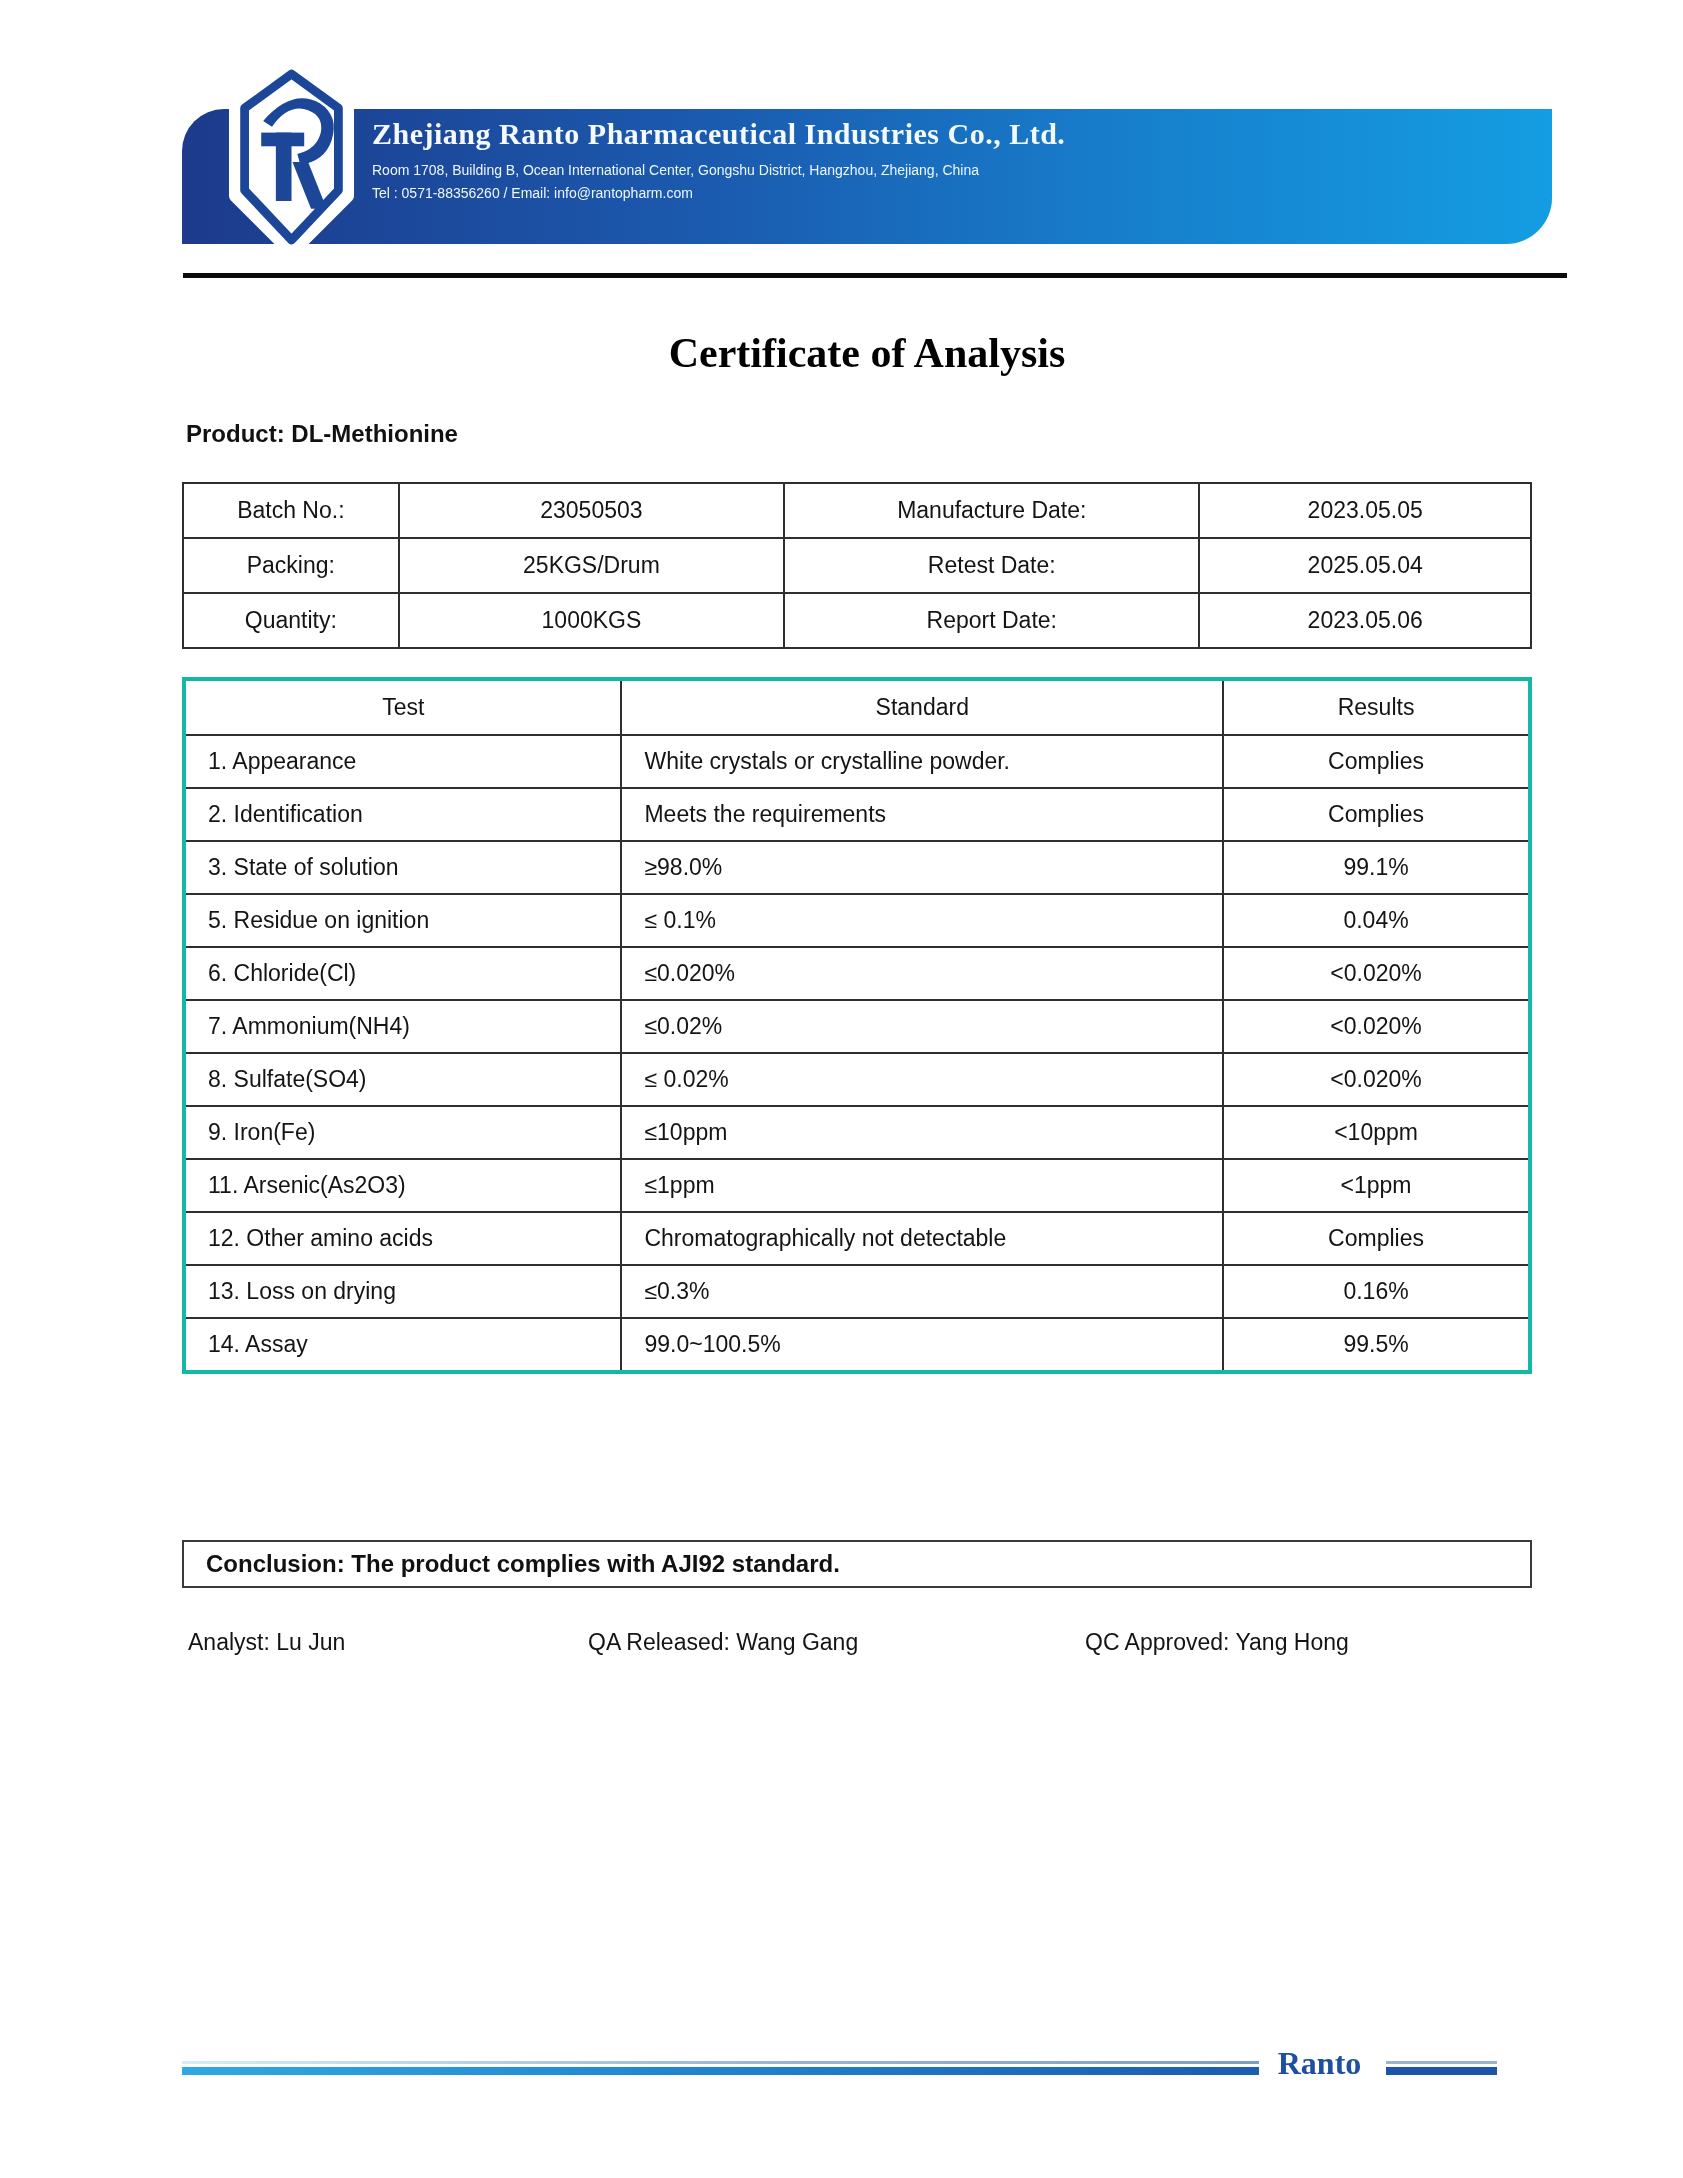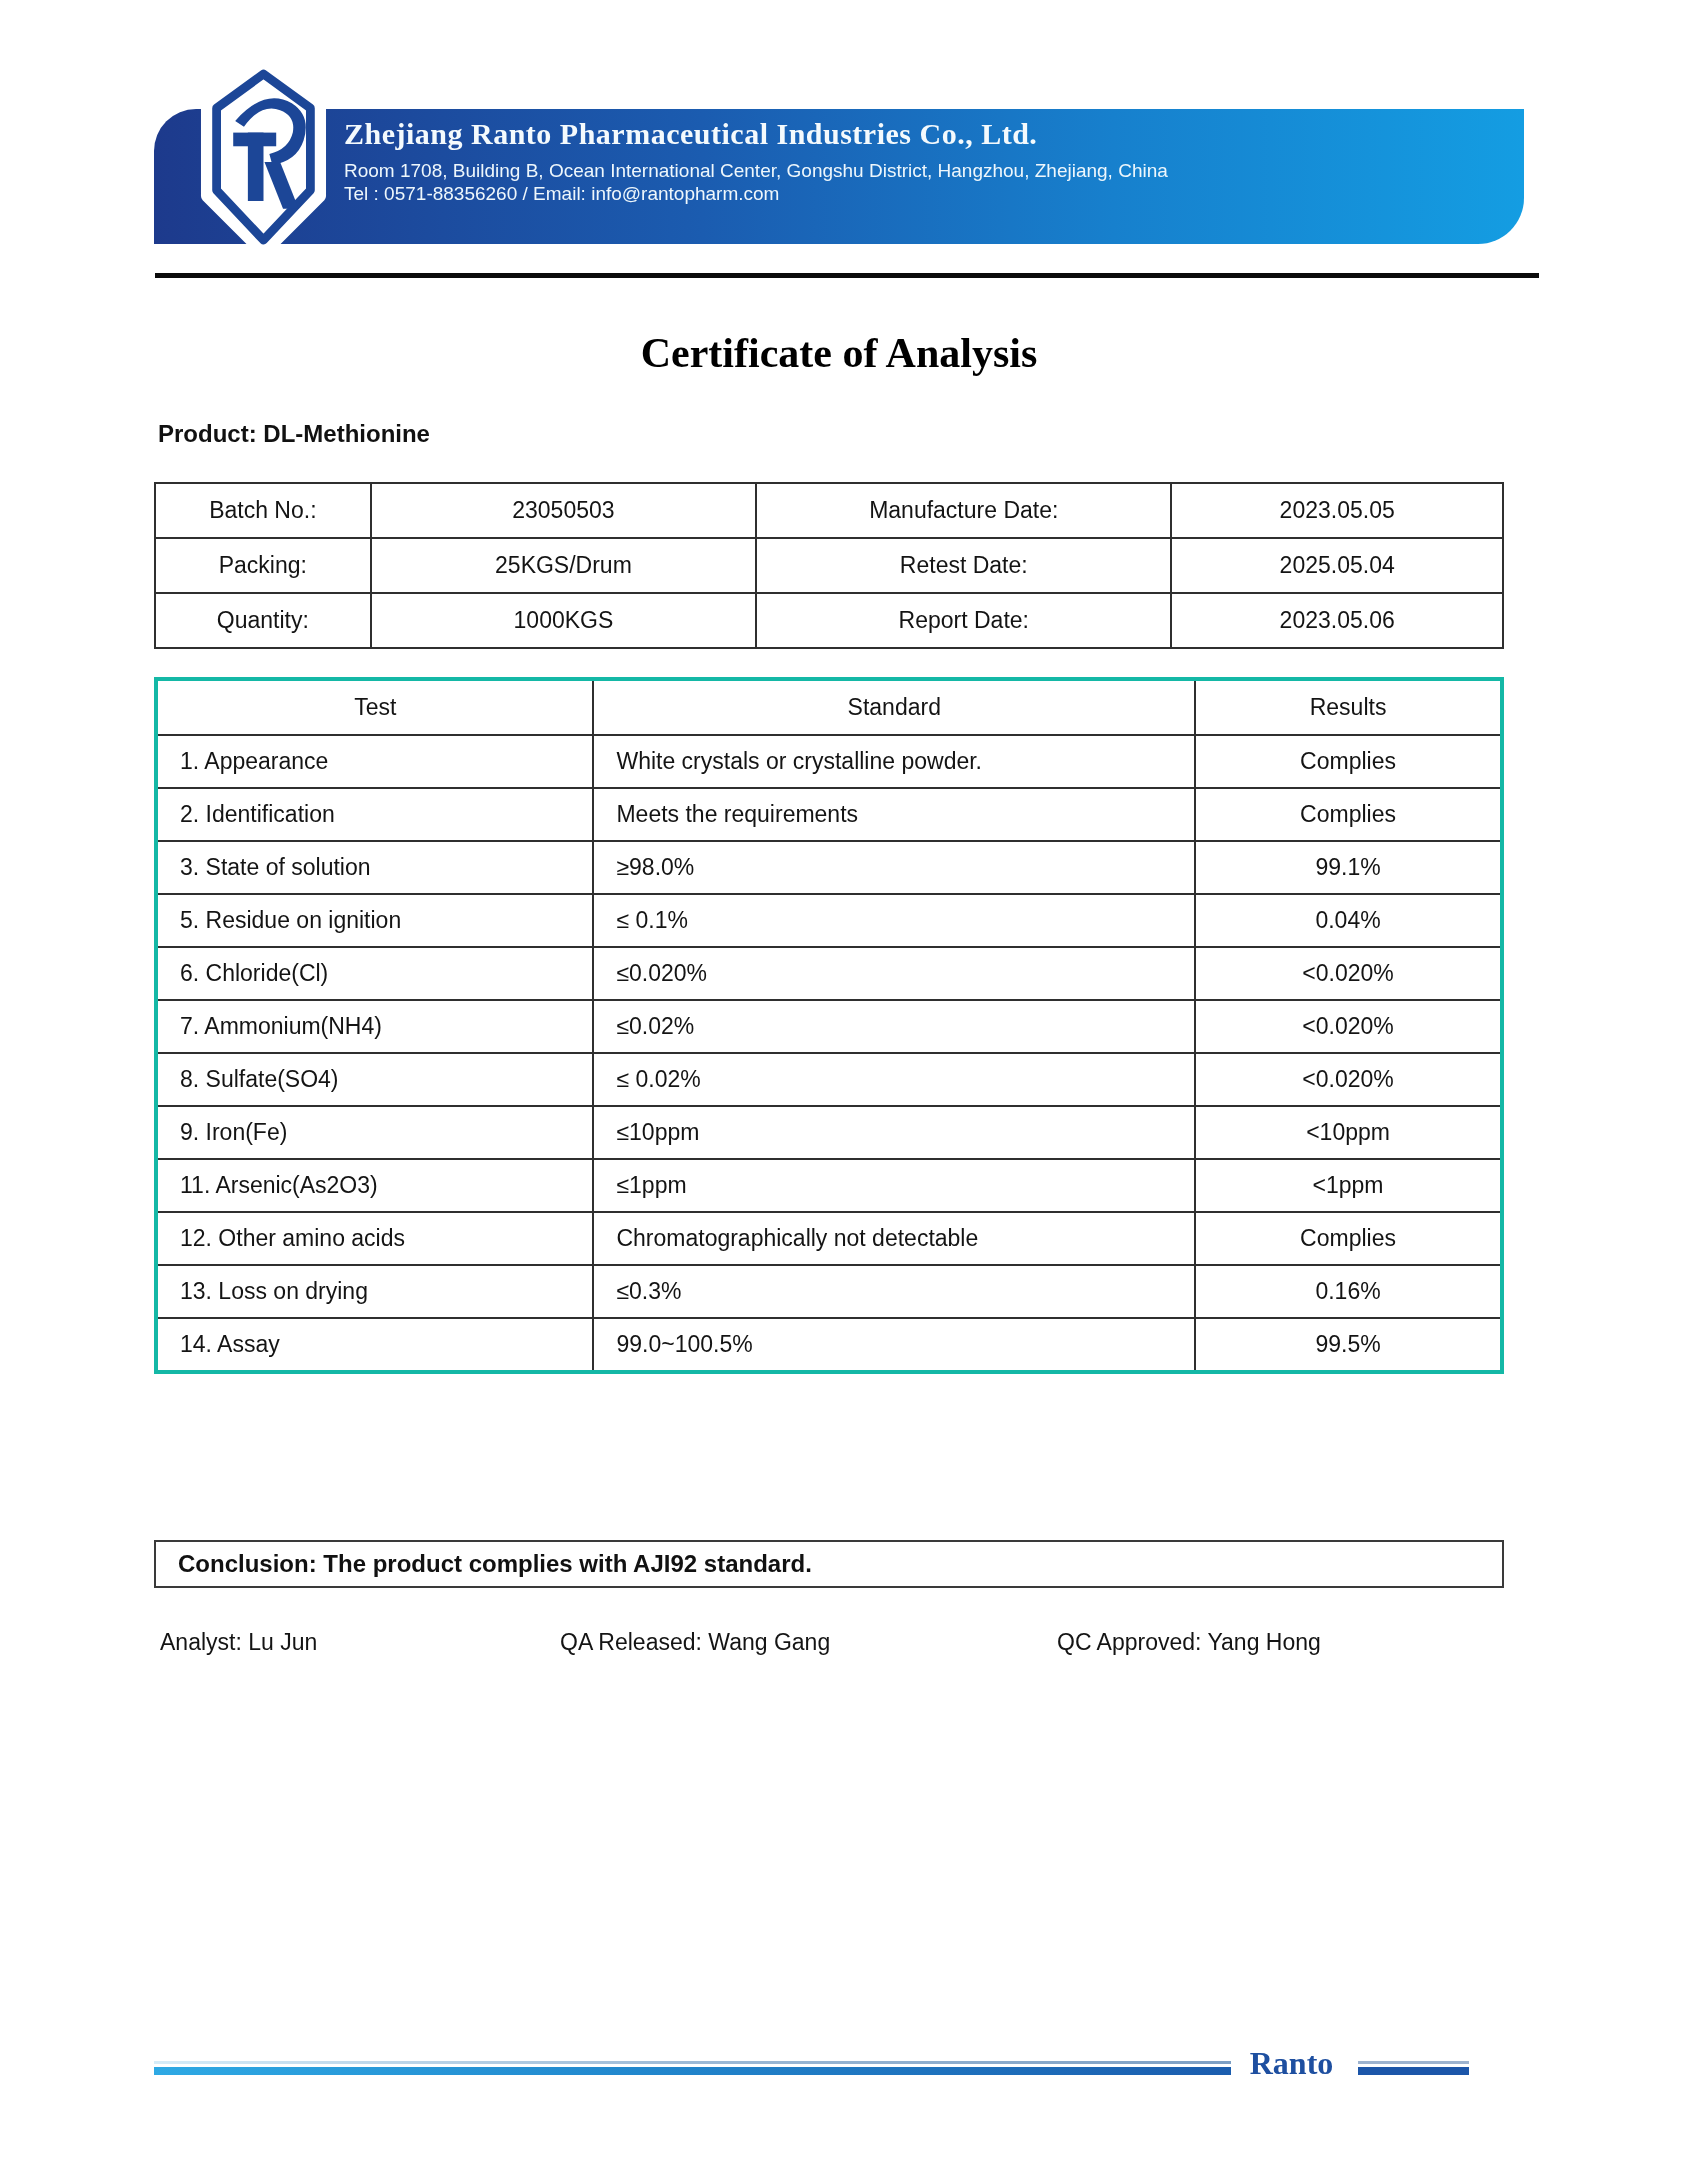--- a/index.html
+++ b/index.html
@@ -3,41 +3,42 @@
 <meta charset="utf-8">
 <style>
   html,body{margin:0;padding:0;background:#ffffff;}
   .page{
     position:relative;
     width:1547px;height:2178px;
     background:#ffffff;
     font-family:"Liberation Sans", sans-serif;
     color:#111;
     overflow:hidden;
+    margin-left:28px;
   }
 
   
   .band{
     position:absolute;left:154px;top:109px;width:1370px;height:135px;
     background:linear-gradient(90deg,#1d3a8c 0%,#1b5cb0 40%,#1780cd 70%,#149de2 100%);
     border-radius:42px 0 46px 0;
   }
   .logo{
     position:absolute;left:200px;top:59px;width:127px;height:198px;z-index:3;
   }
   .head-text{
     position:absolute;left:344px;top:117px;z-index:2;color:#ffffff;
   }
   .co-name{
     font-family:"Liberation Serif", serif;
     font-size:30px;font-weight:bold;letter-spacing:0.5px;
     margin:0 0 8px 0;color:#f4fafd;
   }
   .co-line{
-    font-size:19px;line-height:23px;color:#eef7fc;margin:0;
+    font-size:14px;line-height:23px;color:#eef7fc;margin:0;
   }
   .rule{
     position:absolute;left:155px;top:273px;width:1384px;height:5px;background:#0b0b0b;
   }
 
   
   .doc-title{
     position:absolute;left:154px;top:329px;width:1370px;
     text-align:center;
     font-family:"Liberation Serif", serif;

